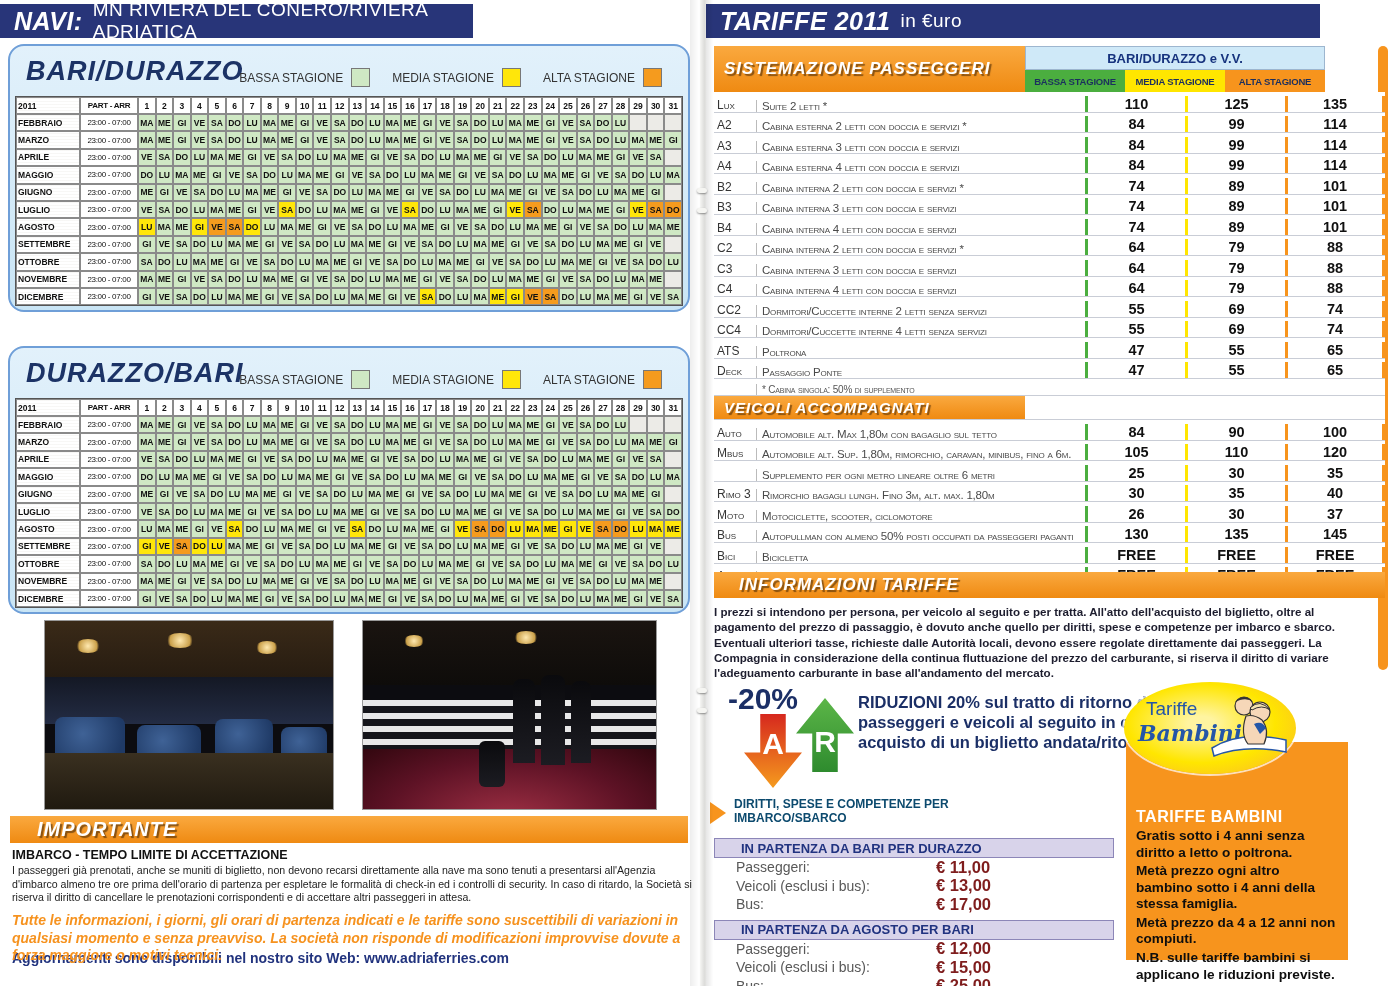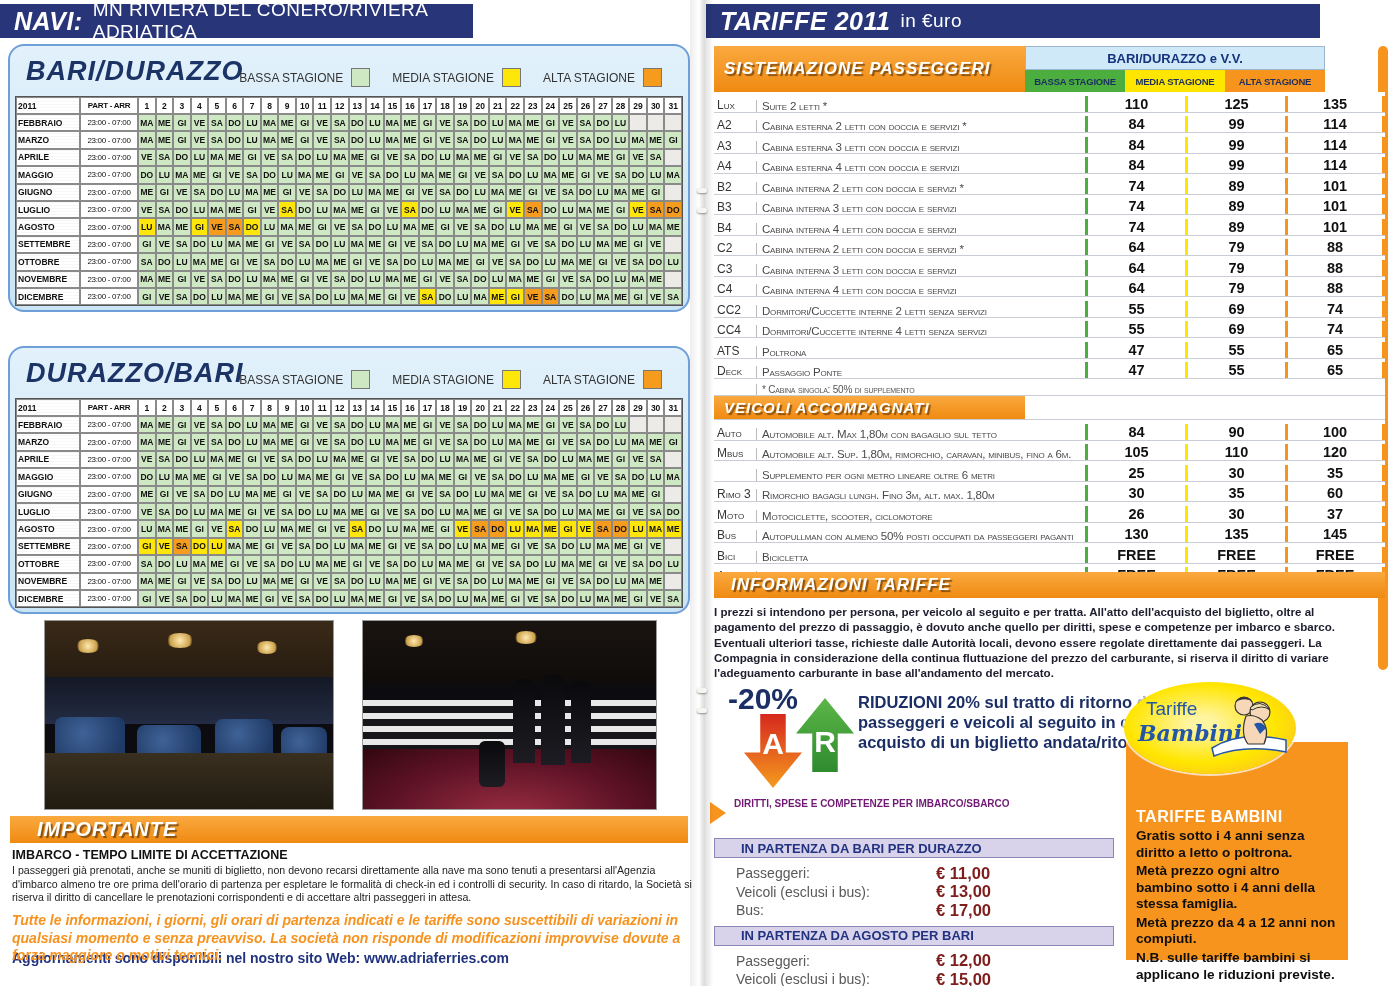--- a/index.html
+++ b/index.html
@@ -92,43 +92,43 @@
                align-items:center;justify-content:center;font-weight:800;font-size:13px;color:#16337e;}
   #season-row{height:22px;display:flex;}
   .season{flex:1;display:flex;align-items:center;justify-content:center;font-weight:800;font-size:9.5px;
           color:#1b2f5e;letter-spacing:-0.2px;}
   .sea-bassa{background:#4bae3f;} .sea-media{background:#ffe600;} .sea-alta{background:#f7941d;}
   .note-row .desc{font-size:10px;color:#555;}
   .veh-band-row{height:23px;}
   .veh-band-row .head-band{height:23px;}
   #info-band{position:absolute;left:8px;top:572px;width:671px;height:26px;
     background:linear-gradient(180deg,#faa93f,#ef8a12);display:flex;align-items:center;z-index:2;}
-  #info-band .band-title{font-size:17px;padding-left:17px;}
+  #info-band .band-title{font-size:17px;padding-left:25px;}
   #info-body{position:absolute;left:8px;top:604px;width:660px;font-size:11.6px;font-weight:700;
              color:#1d1d2e;line-height:1.32;z-index:2;}
 
   
   #discount{position:absolute;left:20px;top:682px;width:140px;height:110px;text-decoration:underline;}
   #discount .pct{position:absolute;left:2px;top:0;font-size:30px;font-weight:900;color:#1b2f66;}
   .arrow{position:absolute;width:58px;height:74px;display:flex;align-items:center;justify-content:center;
          color:#fff;font-weight:900;font-size:30px;}
   #arrow-a{left:18px;top:32px;background:linear-gradient(180deg,#d6281e,#f59b1e);
      clip-path:polygon(28% 0,72% 0,72% 52%,100% 52%,50% 100%,0 52%,28% 52%);}
   #arrow-r{left:70px;top:16px;background:linear-gradient(180deg,#5cb648,#2e8b2e);
      clip-path:polygon(50% 0,100% 48%,72% 48%,72% 100%,28% 100%,28% 48%,0 48%);}
   #discount-text{position:absolute;left:152px;top:692px;width:336px;font-size:16.5px;font-weight:800;
                  color:#1b2f66;line-height:1.22;}
 
   
   #fees-bullet{position:absolute;left:4px;top:802px;width:16px;height:22px;background:#f7941d;
                clip-path:polygon(0 0,100% 50%,0 100%);}
-  #fees-title{position:absolute;left:28px;top:798px;width:300px;font-size:10px;font-weight:800;color:#701a75;line-height:1.15;}
+  #fees-title{position:absolute;left:28px;top:798px;width:300px;font-size:12px;font-weight:800;color:#0c4a6e;line-height:1.15;}
   #fees-sections{position:absolute;left:8px;top:838px;width:400px;}
   .fee-head{height:20px;background:#d8d3ea;border:1px solid #8c86b8;box-sizing:border-box;display:flex;
-            align-items:center;padding-left:26px;font-size:13px;font-weight:800;color:#213380;margin-bottom:6px;}
+            align-items:center;padding-left:26px;font-size:13px;font-weight:800;color:#213380;margin-bottom:0;}
   .fee-row{display:flex;height:18.5px;align-items:center;}
   .fee-label{width:200px;padding-left:22px;font-size:14px;color:#585858;}
   .fee-price{font-size:16.5px;font-weight:800;color:#7f1d1d;}
   .fee-gap{height:6px;}
 
   
   #bambini-box{position:absolute;left:420px;top:742px;width:222px;height:218px;background:#f7941d;z-index:1;padding:10px;box-sizing:border-box;}
   #bambini-badge{position:absolute;left:418px;top:682px;width:172px;height:92px;border-radius:50%;
      background:radial-gradient(ellipse at 45% 45%,#fff4a0 10%,#ffe600 55%,#f9b233);z-index:2;
      box-shadow:0 0 0 2px rgba(255,255,255,.7);}
@@ -1208,21 +1208,21 @@
           <div class="tcell desc">Supplemento per ogni metro lineare oltre 6 metri</div>
           <div class="tcell price pc0">25</div>
           <div class="tcell price pc1">30</div>
           <div class="tcell price pc2">35</div>
         </div>
         <div class="trow">
           <div class="tcell code">Rimo 3</div>
           <div class="tcell desc">Rimorchio bagagli lungh. Fino 3m, alt. max. 1,80m</div>
           <div class="tcell price pc0">30</div>
           <div class="tcell price pc1">35</div>
-          <div class="tcell price pc2">60</div>
+          <div class="tcell price pc2">40</div>
         </div>
         <div class="trow">
           <div class="tcell code">Moto</div>
           <div class="tcell desc">Motociclette, scooter, ciclomotore</div>
           <div class="tcell price pc0">26</div>
           <div class="tcell price pc1">30</div>
           <div class="tcell price pc2">37</div>
         </div>
         <div class="trow">
           <div class="tcell code">Bus</div>

